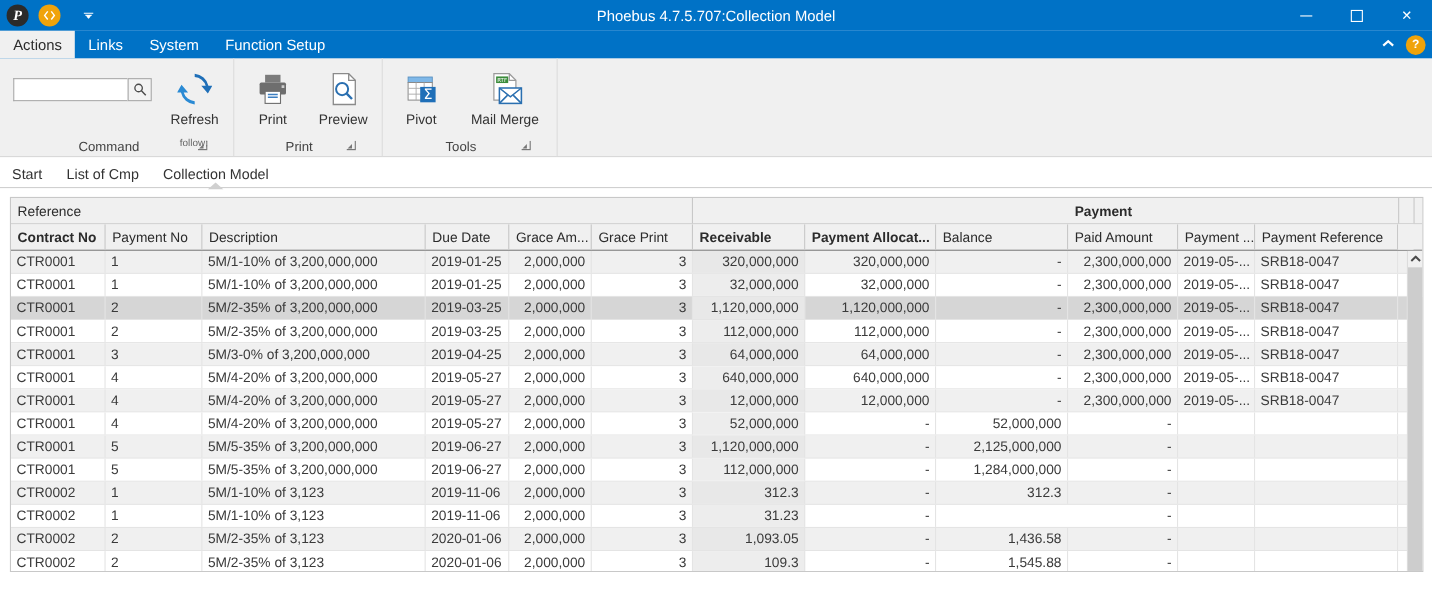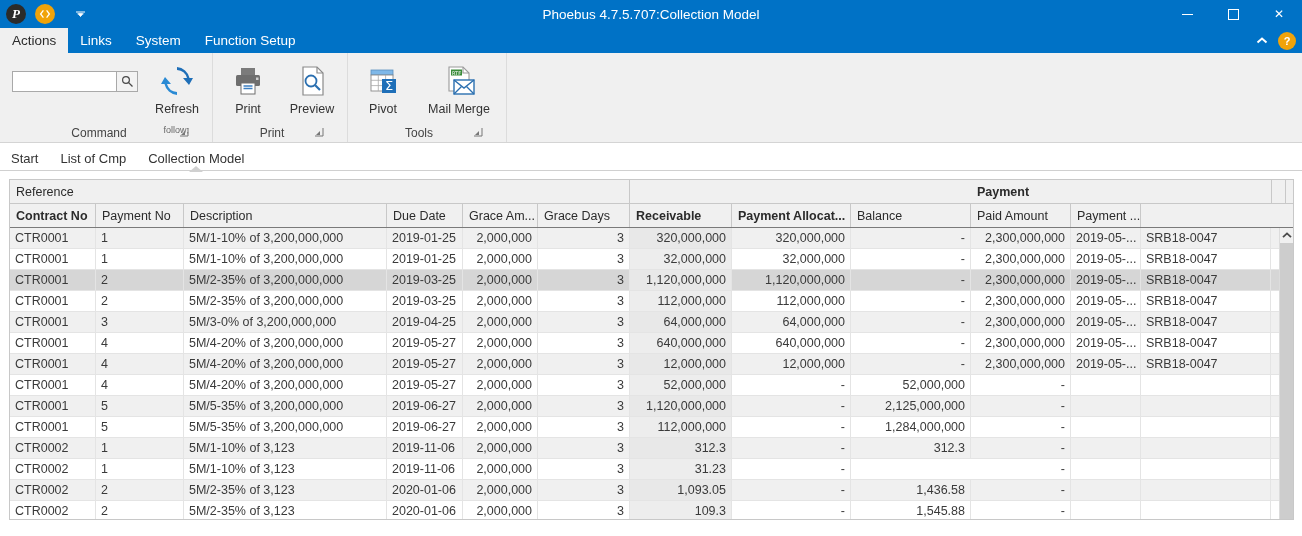--- a/index.html
+++ b/index.html
@@ -480,36 +480,39 @@
         <div class="head-cell" style="width: 203px; flex: 0 0 203px;">
           <span>Description</span>
         </div>
         <div class="head-cell" style="width: 76px; flex: 0 0 76px;">
           <span>Due Date</span>
         </div>
         <div class="head-cell" style="width: 75px; flex: 0 0 75px;">
           <span>Grace Am...</span>
         </div>
         <div class="head-cell" style="width: 92px; flex: 0 0 92px;">
-          <span>Grace Days</span>
+          <span>Grace Print</span>
         </div>
         <div class="head-cell bold" style="width: 102px; flex: 0 0 102px;">
           <span>Receivable</span>
         </div>
         <div class="head-cell bold" style="width: 119px; flex: 0 0 119px;">
           <span>Payment Allocat...</span>
         </div>
         <div class="head-cell" style="width: 120px; flex: 0 0 120px;">
           <span>Balance</span>
         </div>
         <div class="head-cell" style="width: 100px; flex: 0 0 100px;">
           <span>Paid Amount</span>
         </div>
         <div class="head-cell" style="width: 70px; flex: 0 0 70px;">
           <span>Payment ...</span>
+        </div>
+        <div class="head-cell" style="width: 130px; flex: 0 0 130px;">
+          <span>Payment Reference</span>
         </div>
         <div class="head-cell headspacer" style="flex: 0 0 14px;"></div>
       </div>
     <div class="body">
       <div class="rows" id="rowsHost">
           <div class="row alt">
             <div class="cell" style="width: 86px; flex: 0 0 86px;">CTR0001</div>
             <div class="cell" style="width: 88px; flex: 0 0 88px;">1</div>
             <div class="cell" style="width: 203px; flex: 0 0 203px;">5M/1-10% of 3,200,000,000</div>
             <div class="cell" style="width: 76px; flex: 0 0 76px;">2019-01-25</div>

